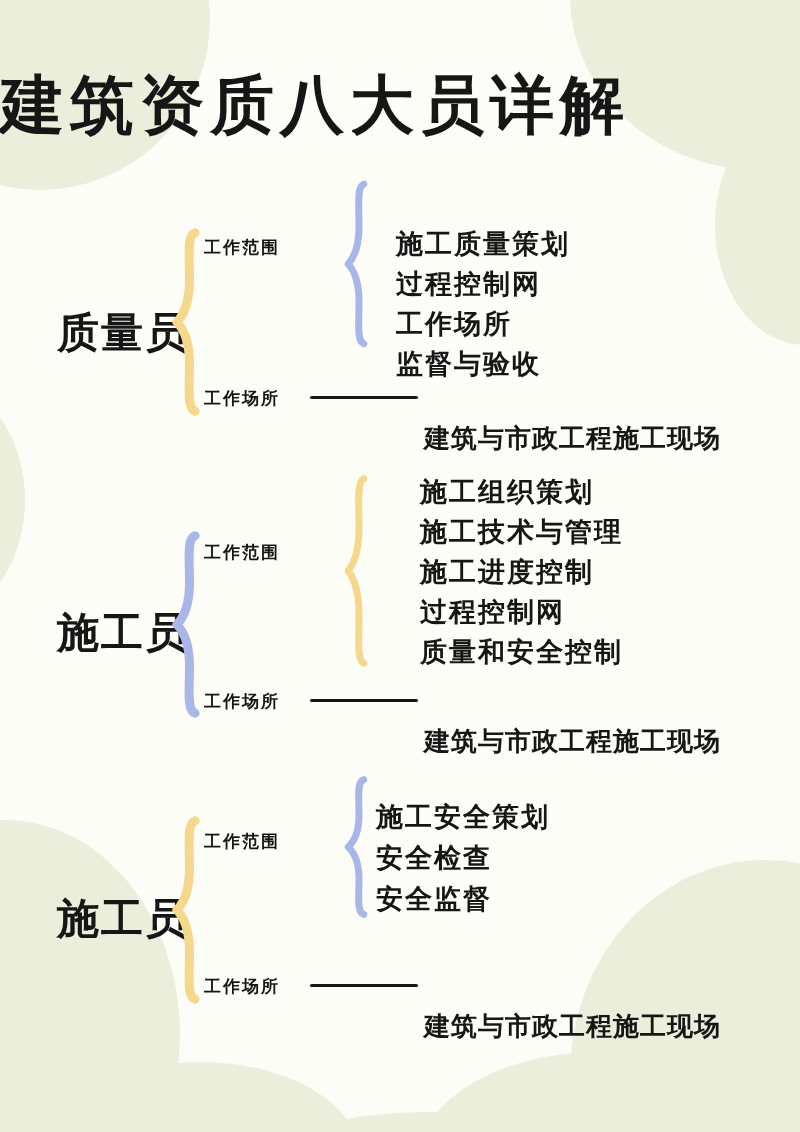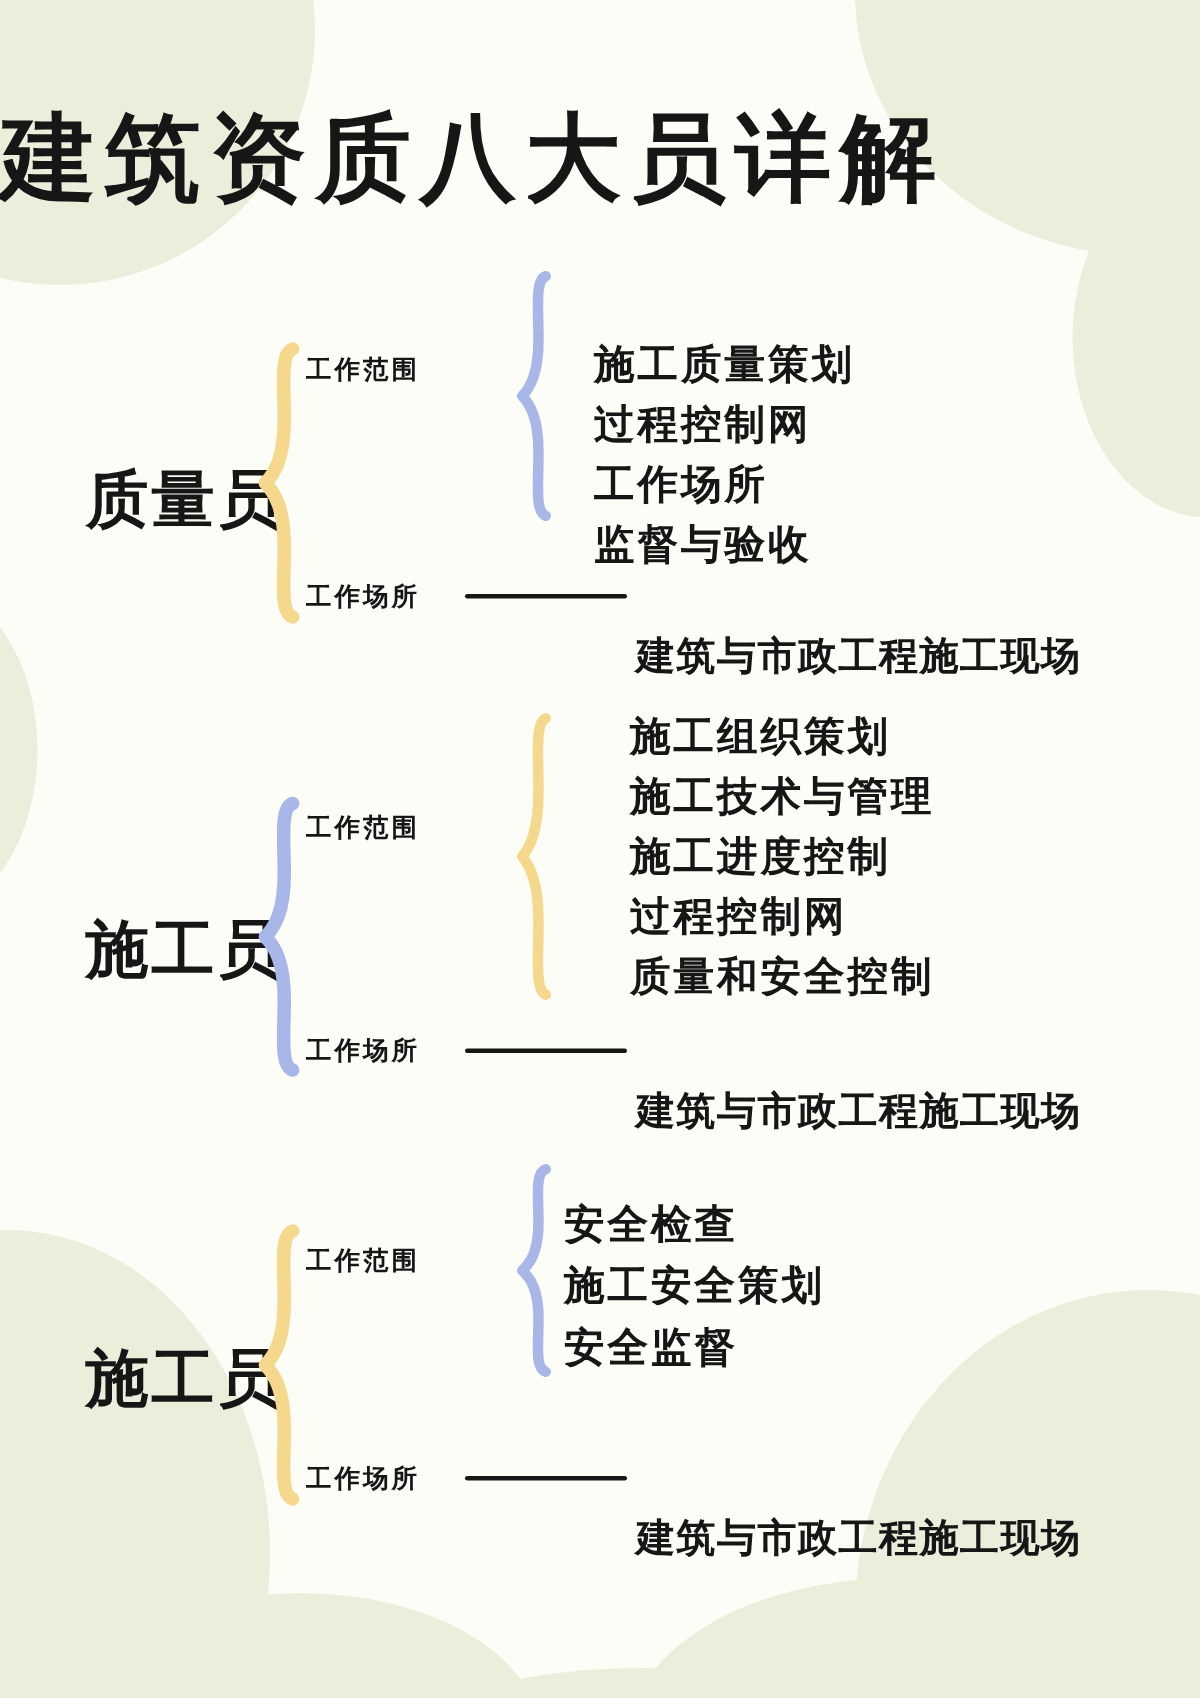--- a/index.html
+++ b/index.html
@@ -157,22 +157,22 @@
 
     <div class="lbl" style="left:204px;top:826px;">工作范围</div>
 
     <div class="brace blue" style="left:344px;top:776px;width:24px;height:142px;">
       <svg viewBox="0 0 40 200" preserveAspectRatio="none" aria-hidden="true">
         <path d="M33 5 C21 8 25 30 25 55 C25 82 16 93 7 100 C16 107 25 118 25 145 C25 170 21 192 33 195" fill="none" stroke="currentColor" stroke-width="7" stroke-linecap="round" stroke-linejoin="round" vector-effect="non-scaling-stroke"></path>
       </svg>
     </div>
 
     <div class="items" style="left:376px;top:796px;line-height:41px;">
+      <div class="item" style="height:41px;line-height:41px;">施工安全策划</div>
       <div class="item" style="height:41px;line-height:41px;">安全检查</div>
-      <div class="item" style="height:41px;line-height:41px;">施工安全策划</div>
       <div class="item" style="height:41px;line-height:41px;">安全监督</div>
     </div>
 
     <div class="lbl" style="left:204px;top:971px;">工作场所</div>
     <div class="hline" style="left:310px;top:984px;width:108px;"></div>
     <div class="place-text" style="left:424px;top:971px;">建筑与市政工程施工现场</div>
 
   </div>
 </div>
 

